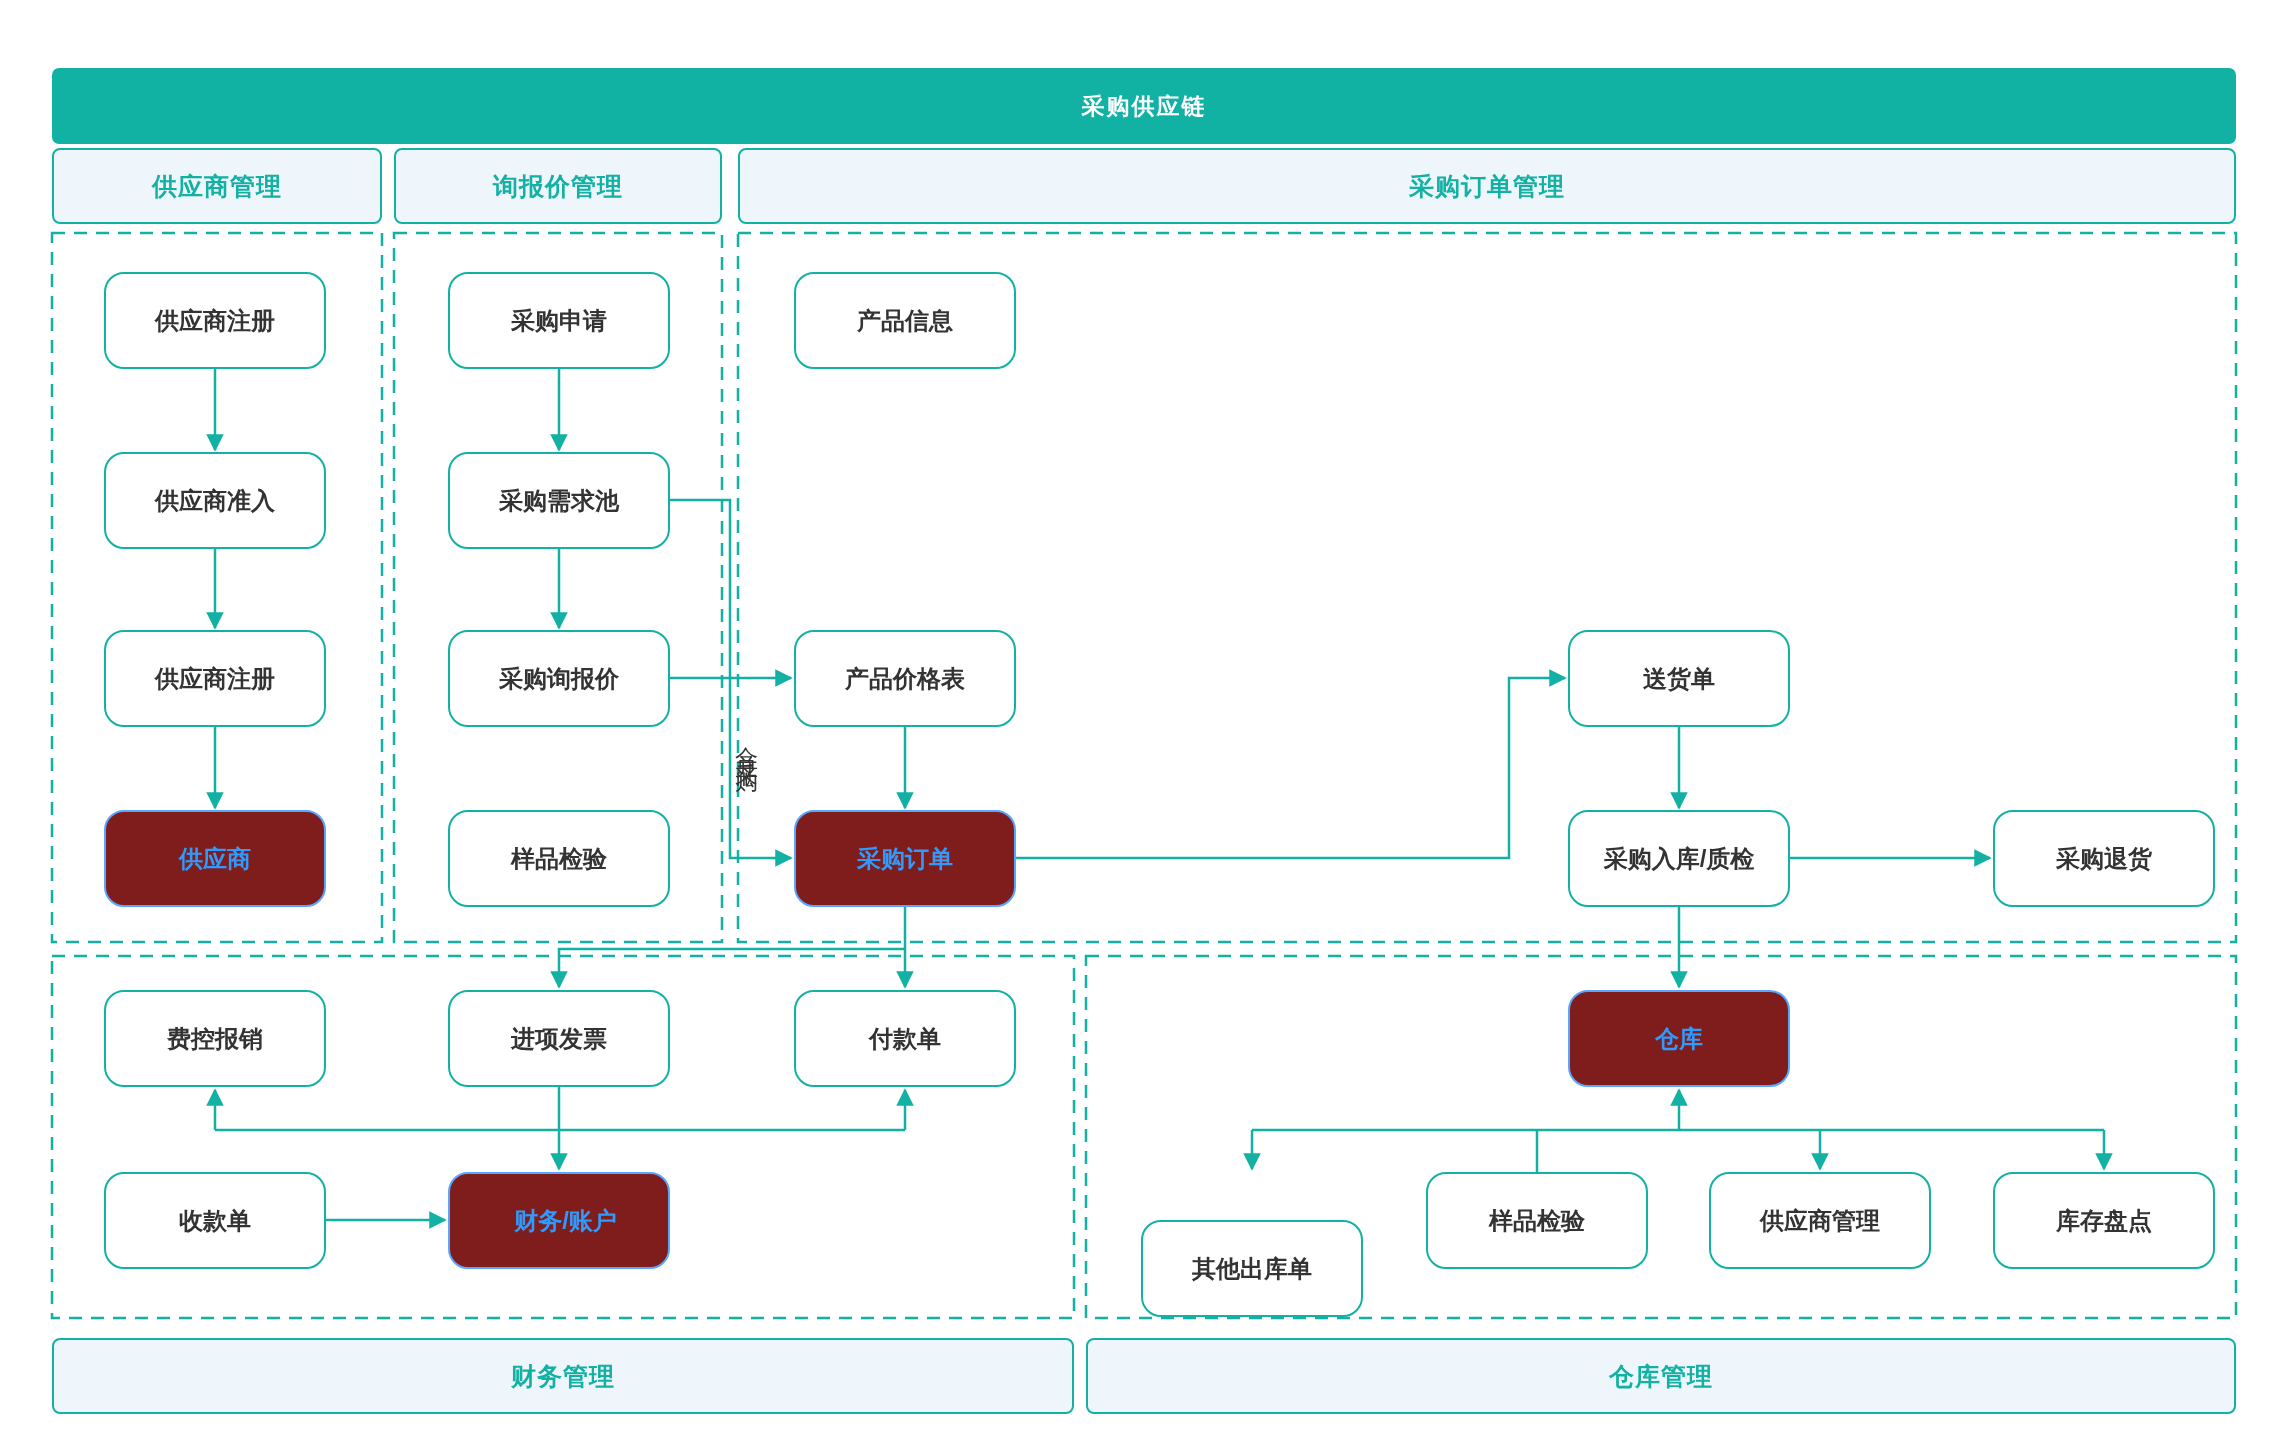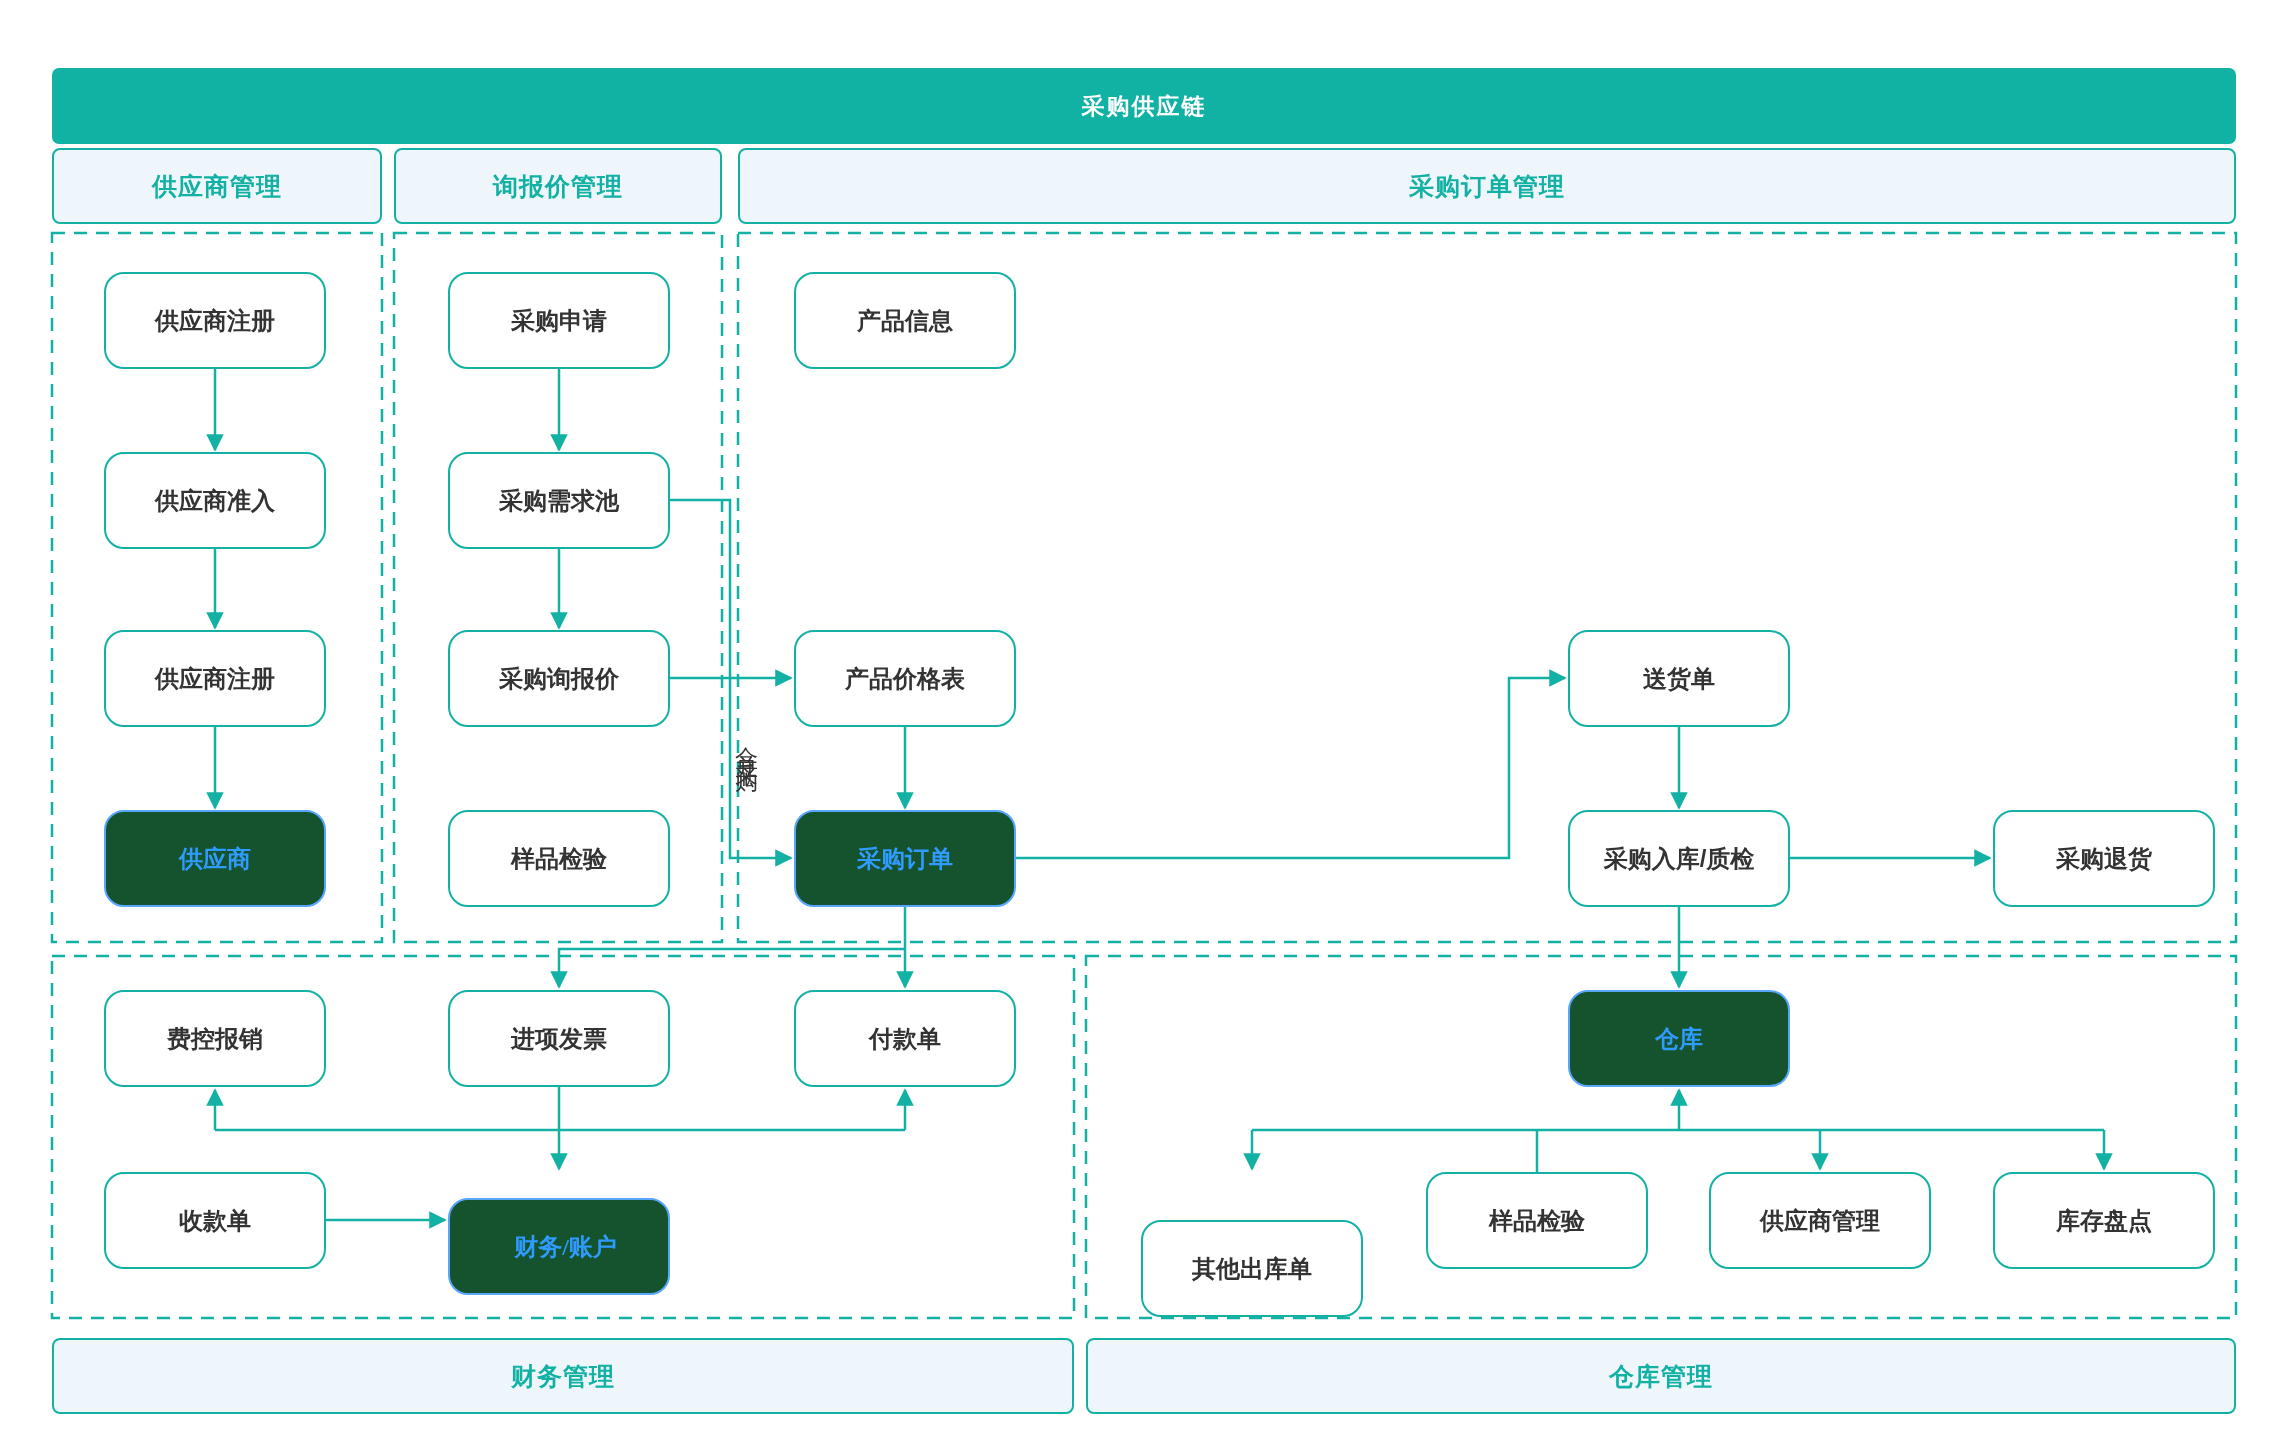--- a/index.html
+++ b/index.html
@@ -8,21 +8,21 @@
   #edge-layer{position:absolute;left:0;top:0;z-index:1;}
   .banner{position:absolute;left:52px;top:68px;width:2184px;height:76px;background:#11b1a4;
           border-radius:7px;display:flex;align-items:center;justify-content:center;
           color:#ffffff;font-size:23px;font-weight:700;z-index:2;letter-spacing:2px;}
   .sec-header{position:absolute;height:76px;background:#eef6fc;border:2px solid #13b1a4;
           border-radius:8px;display:flex;align-items:center;justify-content:center;
           color:#13b1a4;font-size:25px;font-weight:700;box-sizing:border-box;z-index:2;letter-spacing:1px;}
   .node{position:absolute;width:222px;height:97px;background:#ffffff;border:2px solid #13b1a4;
           border-radius:20px;display:flex;align-items:center;justify-content:center;
           color:#333333;font-size:24px;font-weight:700;box-sizing:border-box;z-index:2;cursor:default;}
-  .node.highlight{background:#14532d;border-color:#58a6ff;color:#2f9bfe;font-family:Liberation Serif, serif;}
+  .node.highlight{background:#7f1d1d;border-color:#58a6ff;color:#2f9bfe;}
   .edge-label{position:absolute;left:735px;top:728px;writing-mode:vertical-rl;text-orientation:upright;
           color:#333333;font-size:23px;letter-spacing:8px;z-index:3;line-height:1;}
 </style>
 </head>
 <body>
 
 <div id="canvas">
 
   <svg id="edge-layer" width="2288" height="1446" viewBox="0 0 2288 1446">
     <defs>
@@ -86,21 +86,21 @@
       <div class="node" style="left: 794px; top: 272px;">产品信息</div>
       <div class="node" style="left: 794px; top: 630px;">产品价格表</div>
       <div class="node highlight" style="left: 794px; top: 810px;">采购订单</div>
       <div class="node" style="left: 1568px; top: 630px;">送货单</div>
       <div class="node" style="left: 1568px; top: 810px;">采购入库/质检</div>
       <div class="node" style="left: 1993px; top: 810px;">采购退货</div>
       <div class="node" style="left: 104px; top: 990px;">费控报销</div>
       <div class="node" style="left: 448px; top: 990px;">进项发票</div>
       <div class="node" style="left: 794px; top: 990px;">付款单</div>
       <div class="node" style="left: 104px; top: 1172px;">收款单</div>
-      <div class="node highlight" style="left: 448px; top: 1198px; padding-left: 13px;">财务/账户</div>
+      <div class="node highlight" style="left: 448px; top: 1172px; padding-left: 13px;">财务/账户</div>
       <div class="node highlight" style="left: 1568px; top: 990px;">仓库</div>
       <div class="node" style="left: 1141px; top: 1172px; margin-top: 48px;">其他出库单</div>
       <div class="node" style="left: 1426px; top: 1172px;">样品检验</div>
       <div class="node" style="left: 1709px; top: 1172px;">供应商管理</div>
       <div class="node" style="left: 1993px; top: 1172px;">库存盘点</div>
     </div>
 
   <div class="edge-label">合并采购</div>
 
 </div>

